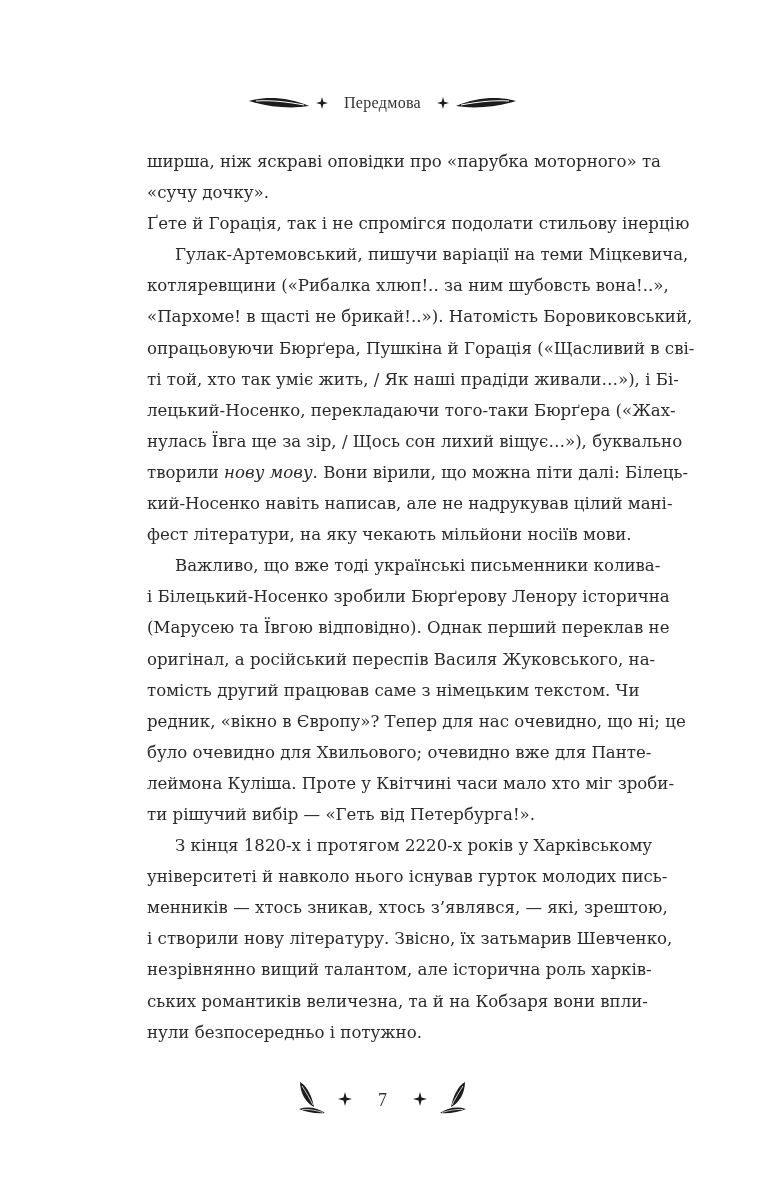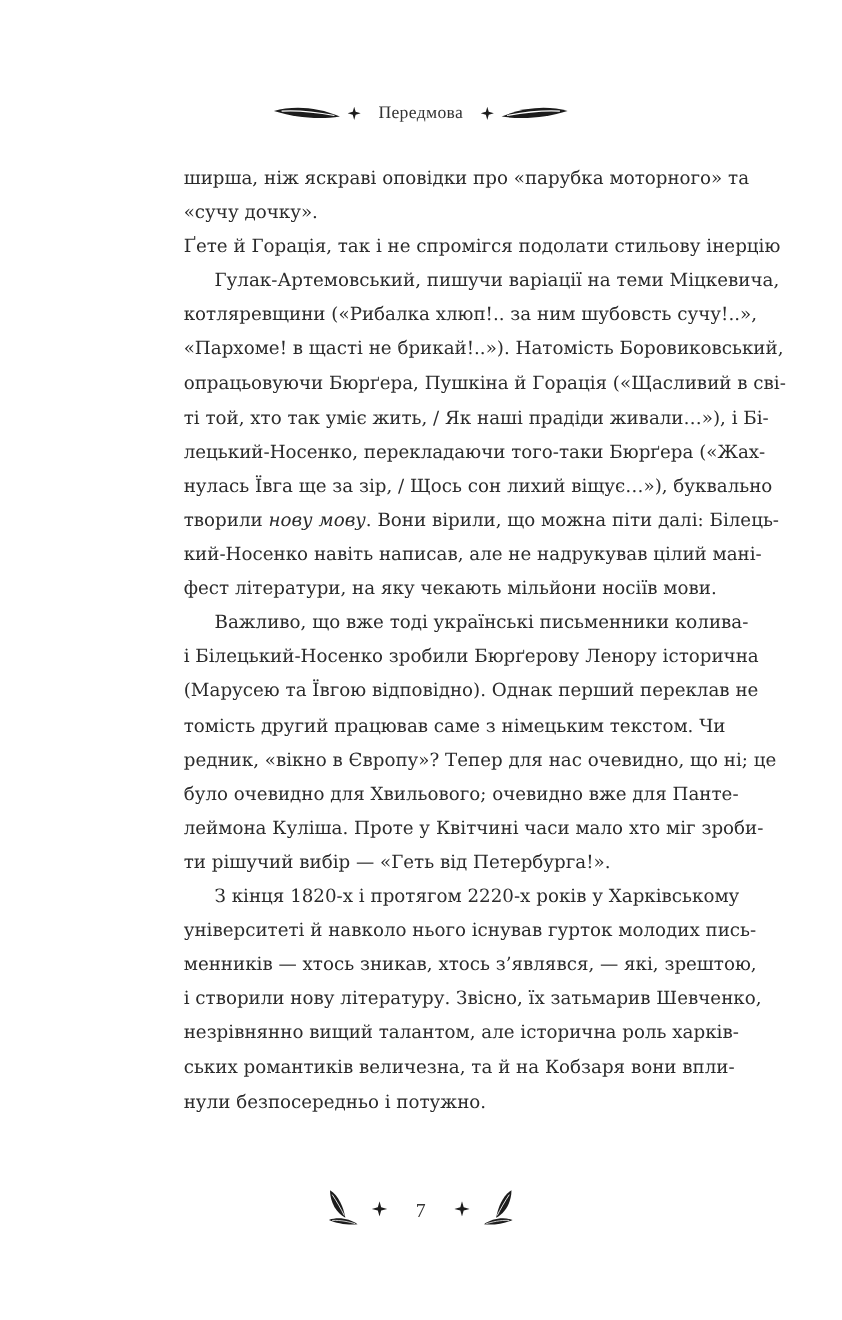--- a/index.html
+++ b/index.html
@@ -5,21 +5,21 @@
   html, body { margin:0; padding:0; background:#ffffff; }
   body { width:765px; height:1200px; position:relative; overflow:hidden;
          font-family:"DejaVu Serif","Liberation Serif",serif; color:#2a2a2a; }
   .running-head { position:absolute; top:86px; left:0; width:765px; height:34px;
                   display:flex; align-items:center; justify-content:center; gap:0; }
   .running-head .title { font-family:"Liberation Serif",serif; font-size:16px; color:#333;
                          letter-spacing:0.3px; margin:0 16px; }
   .ornament { display:inline-block; }
   .text-block { position:absolute; left:147px; top:146px; width:474px;
                 font-family:"DejaVu Serif",serif; font-size:16.6px; line-height:31.1px;
-                color:#2b2b2b;margin-left:20px; }
+                color:#2b2b2b; }
   .line { display:block; white-space:nowrap; text-align:justify; text-align-last:justify;
           height:31.1px; }
   .line.last { text-align-last:left; }
   .line.indent { padding-left:28px; }
   .line em { font-style:italic; }
   .folio { position:absolute; top:1080px; left:0; width:765px; height:40px;
            display:flex; align-items:center; justify-content:center; }
   .folio .num { font-family:"Liberation Serif",serif; font-size:18px; color:#333; margin:0 26px; }
 </style>
 </head>
@@ -52,34 +52,35 @@
 </div>
 
 <div class="text-block" id="text-block">
     <div>
       <span class="line">ширша, ніж яскраві оповідки про «парубка моторного» та</span>
       <span class="line last">«сучу дочку».</span>
     </div>
     <div>
       <span class="line">Ґете й Горація, так і не спромігся подолати стильову інерцію</span>
       <span class="line indent">Гулак-Артемовський, пишучи варіації на теми Міцкевича,</span>
-      <span class="line">котляревщини («Рибалка хлюп!.. за ним шубовсть сучу!..»,</span>
+      <span class="line">котляревщини («Рибалка хлюп!.. за ним шубовсть вона!..»,</span>
       <span class="line">«Пархоме! в щасті не брикай!..»). Натомість Боровиковський,</span>
       <span class="line">опрацьовуючи Бюрґера, Пушкіна й Горація («Щасливий в сві-</span>
       <span class="line">ті той, хто так уміє жить, / Як наші прадіди живали…»), і Бі-</span>
       <span class="line">лецький-Носенко, перекладаючи того-таки Бюрґера («Жах-</span>
       <span class="line">нулась Ївга ще за зір, / Щось сон лихий віщує…»), буквально</span>
       <span class="line">творили <em>нову мову</em>. Вони вірили, що можна піти далі: Білець-</span>
       <span class="line">кий-Носенко навіть написав, але не надрукував цілий мані-</span>
       <span class="line last">фест літератури, на яку чекають мільйони носіїв мови.</span>
     </div>
     <div>
       <span class="line indent">Важливо, що вже тоді українські письменники колива-</span>
       <span class="line">і Білецький-Носенко зробили Бюрґерову Ленору історична</span>
       <span class="line">(Марусею та Ївгою відповідно). Однак перший переклав не</span>
+      <span class="line">оригінал, а російський переспів Василя Жуковського, на-</span>
       <span class="line">томість другий працював саме з німецьким текстом. Чи</span>
       <span class="line">редник, «вікно в Європу»? Тепер для нас очевидно, що ні; це</span>
       <span class="line">було очевидно для Хвильового; очевидно вже для Панте-</span>
       <span class="line">леймона Куліша. Проте у Квітчині часи мало хто міг зроби-</span>
       <span class="line last">ти рішучий вибір — «Геть від Петербурга!».</span>
     </div>
     <div>
       <span class="line indent">З кінця 1820-х і протягом 2220-х років у Харківському</span>
       <span class="line">університеті й навколо нього існував гурток молодих пись-</span>
       <span class="line">менників — хтось зникав, хтось з’являвся, — які, зрештою,</span>

